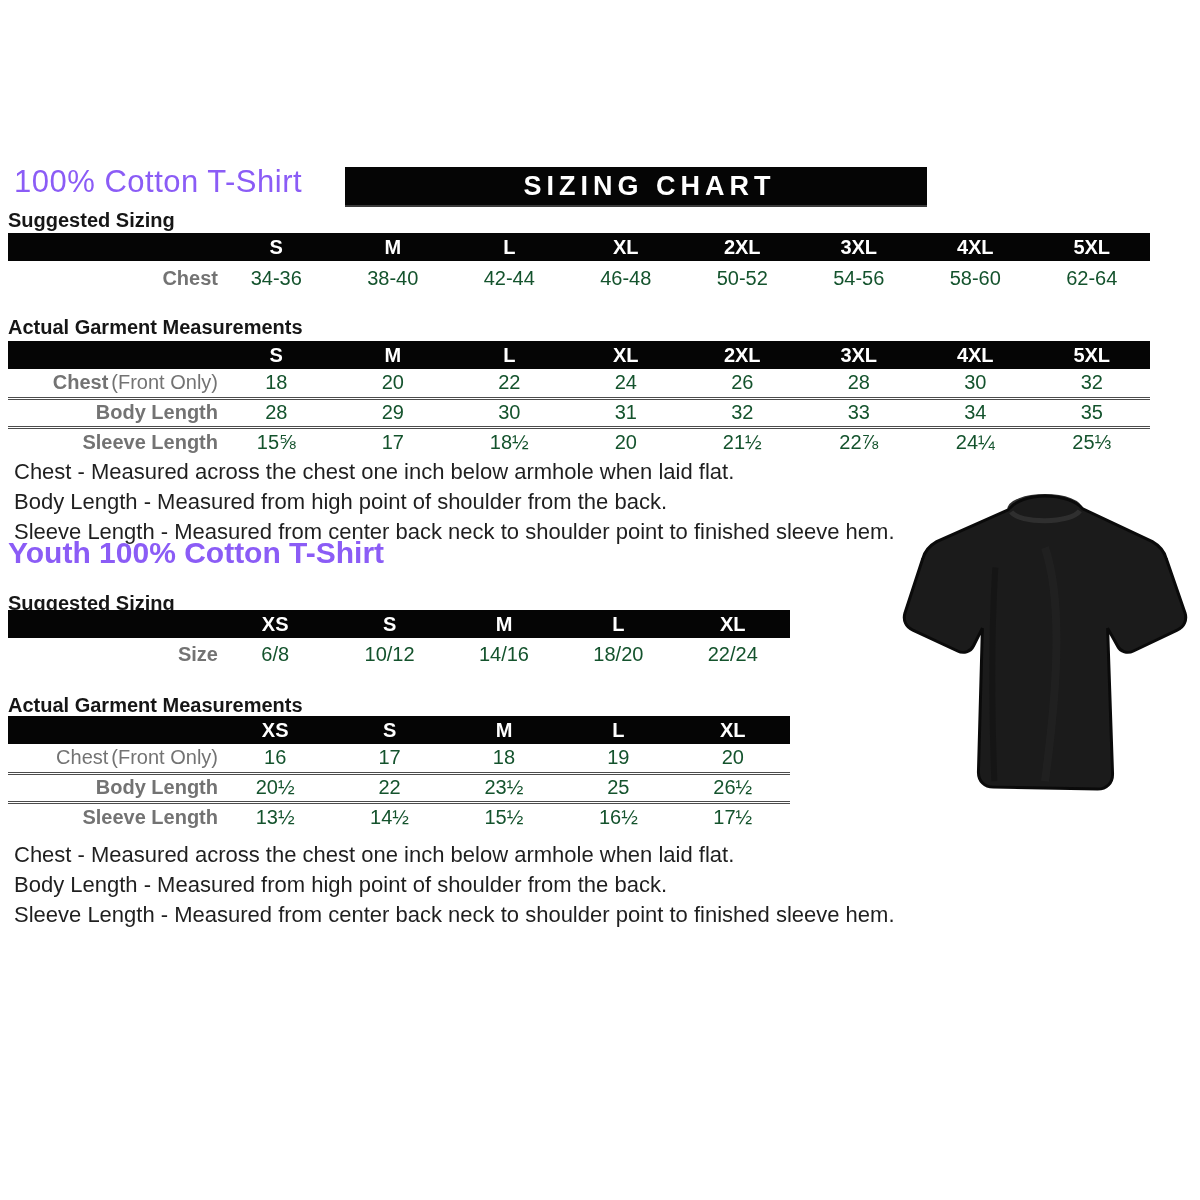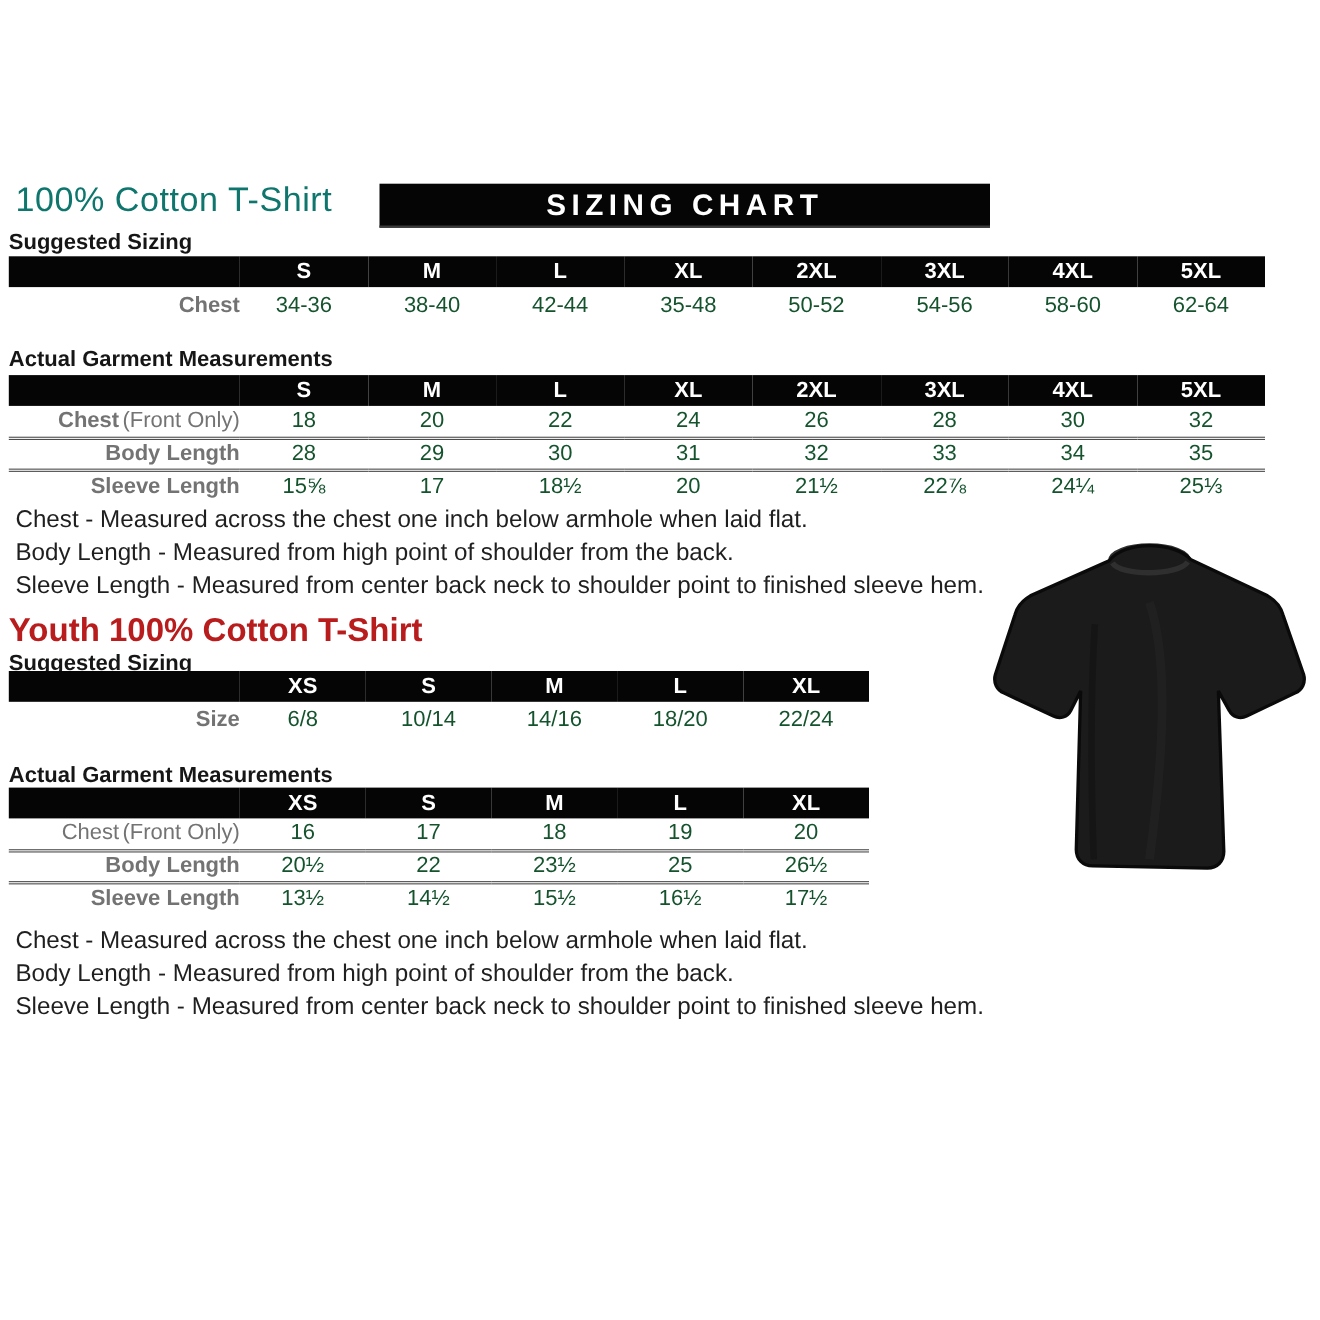--- a/index.html
+++ b/index.html
@@ -10,33 +10,34 @@
     color: #1a1a1a;
     position: relative;
     overflow: hidden;
   }
 
   .abs { position: absolute; }
 
   
   .main-title {
     left: 14px; top: 164px;
-    font-size: 31px; font-weight: 400; color: #0f766e;
+    font-size: 31px; font-weight: 400; color: #8b5cf6;
     letter-spacing: 0.5px;
   }
   .banner {
     left: 345px; top: 167px; width: 555px; height: 38px;
     background: #050505;
     display: flex; align-items: center; justify-content: center;
     color: #ffffff; font-weight: 700; font-size: 27px; letter-spacing: 5px;
     border-bottom: 2px solid #3a3a3a;
+    padding-left: 27px;
   }
   .youth-title {
     left: 8px; top: 536px;
-    font-size: 30px; font-weight: 700; color: #b91c1c; margin-top: 21px;
+    font-size: 30px; font-weight: 700; color: #8b5cf6;
   }
 
   .section-label { font-size: 20px; color: #161616; font-weight: bold; }
   #adult-suggested-label { left: 8px; top: 209px; }
   #adult-actual-label   { left: 8px; top: 316px; }
   #youth-suggested-label{ left: 8px; top: 592px; }
   #youth-actual-label   { left: 8px; top: 694px; }
 
   
   table { border-collapse: collapse; table-layout: fixed; }
@@ -116,21 +117,21 @@
       <th>4XL</th>
       <th>5XL</th>
     </tr>
   </thead>
   <tbody>
     <tr>
       <td class="row-label">Chest</td>
       <td>34-36</td>
       <td>38-40</td>
       <td>42-44</td>
-      <td>35-48</td>
+      <td>46-48</td>
       <td>50-52</td>
       <td>54-56</td>
       <td>58-60</td>
       <td>62-64</td>
     </tr>
   </tbody>
 </table>
 
 <div class="abs section-label" id="adult-actual-label">Actual Garment Measurements</div>
 
@@ -228,21 +229,21 @@
       <th>S</th>
       <th>M</th>
       <th>L</th>
       <th>XL</th>
     </tr>
   </thead>
   <tbody>
     <tr>
       <td class="row-label">Size</td>
       <td>6/8</td>
-      <td>10/14</td>
+      <td>10/12</td>
       <td>14/16</td>
       <td>18/20</td>
       <td>22/24</td>
     </tr>
   </tbody>
 </table>
 
 <div class="abs section-label" id="youth-actual-label">Actual Garment Measurements</div>
 
 <table class="abs lined" id="youth-actual-table">

